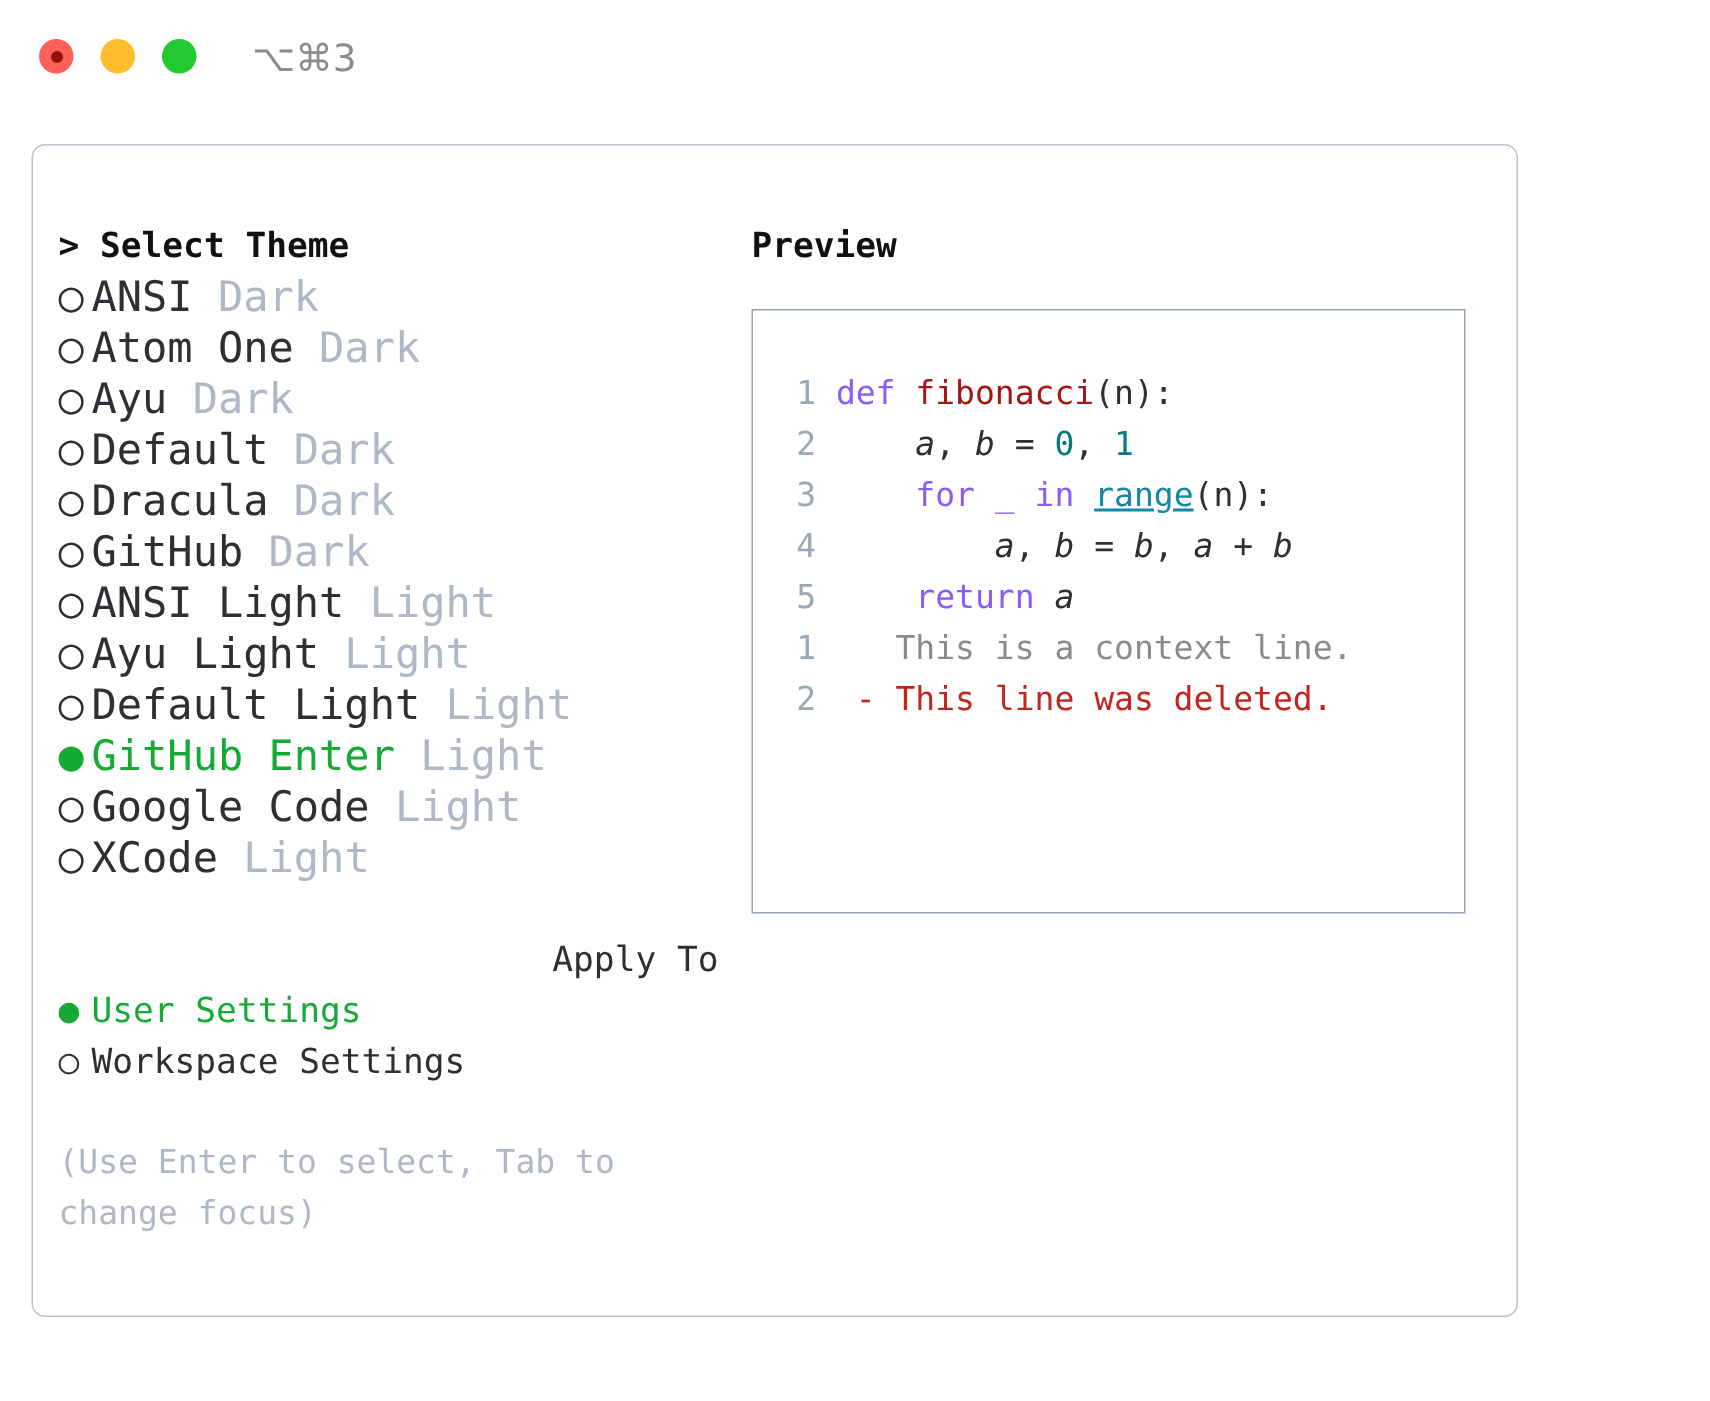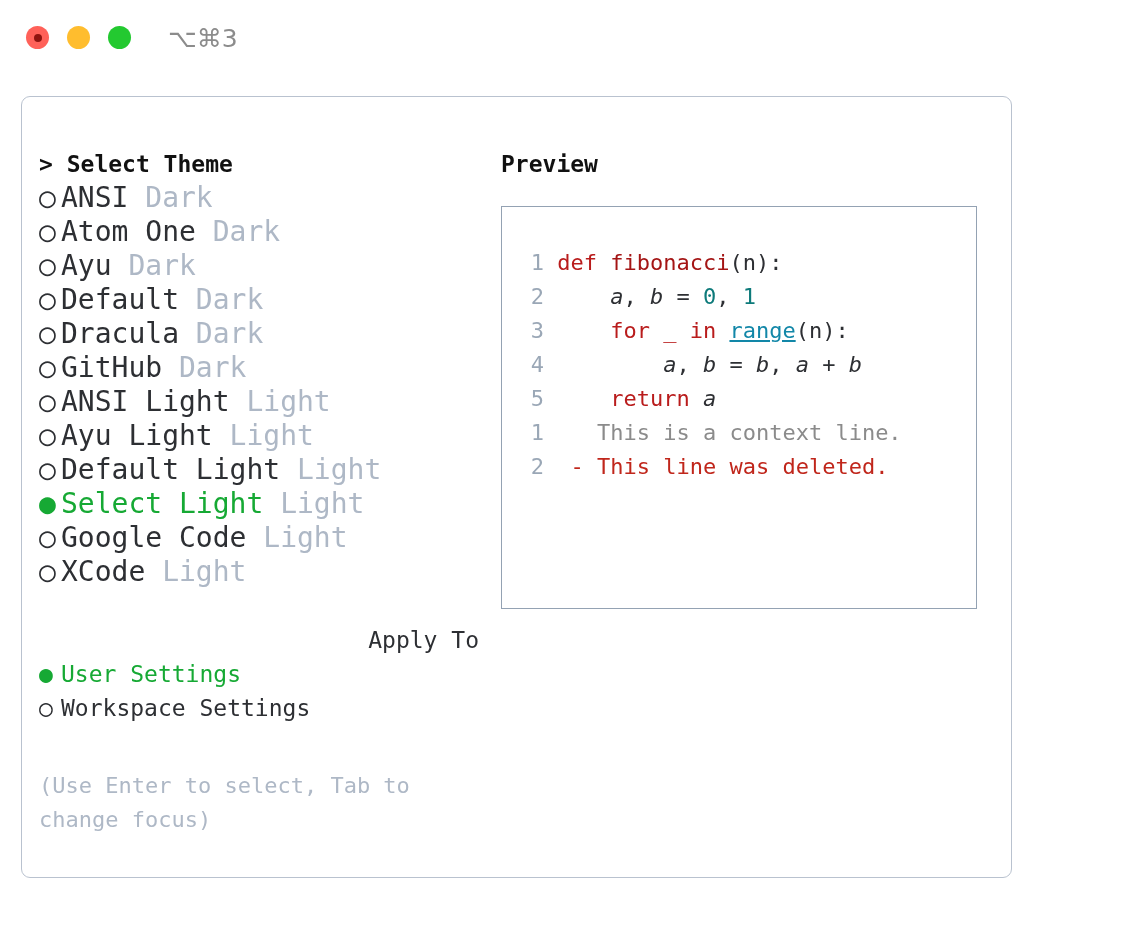--- a/index.html
+++ b/index.html
@@ -118,21 +118,21 @@
   }
   .apply-item {
     font-size: 23px;
     line-height: 34px;
     color: #2d2f33;
     white-space: pre;
   }
   .apply-item.selected { color: #16a934; }
 
   .hint {
-    margin-top: 44px;
+    margin-top: 34px;
     font-size: 22px;
     line-height: 34px;
     color: #aeb8c6;
     width: 400px;
   }
 
   
   .right-col {
     position: absolute;
     left: 479px; top: 50px;
@@ -159,21 +159,21 @@
     font-size: 22px;
     line-height: 34px;
     white-space: pre;
   }
   .ln {
     display: inline-block;
     width: 24px;
     text-align: right;
     color: #9aa7b6;
   }
-  .kw      { color: #b91c1c; }
+  .kw      { color: #8b5cf6; }
   .fn      { color: #a41515; }
   .builtin { color: #1287a8; text-decoration: underline; }
   .num     { color: #0d7a7a; }
   .var     { color: #2d2f33; font-style: italic; }
   .punct   { color: #2d2f33; }
 
   .diff {
     position: absolute;
     left: 18px; top: 209px;
     font-size: 22px;
@@ -205,21 +205,21 @@
       <div id="theme-items">
           <div class="theme-item"><span class="bullet">○</span><span>ANSI </span><span class="tag">Dark</span></div>
           <div class="theme-item"><span class="bullet">○</span><span>Atom One </span><span class="tag">Dark</span></div>
           <div class="theme-item"><span class="bullet">○</span><span>Ayu </span><span class="tag">Dark</span></div>
           <div class="theme-item"><span class="bullet">○</span><span>Default </span><span class="tag">Dark</span></div>
           <div class="theme-item"><span class="bullet">○</span><span>Dracula </span><span class="tag">Dark</span></div>
           <div class="theme-item"><span class="bullet">○</span><span>GitHub </span><span class="tag">Dark</span></div>
           <div class="theme-item"><span class="bullet">○</span><span>ANSI Light </span><span class="tag">Light</span></div>
           <div class="theme-item"><span class="bullet">○</span><span>Ayu Light </span><span class="tag">Light</span></div>
           <div class="theme-item"><span class="bullet">○</span><span>Default Light </span><span class="tag">Light</span></div>
-          <div class="theme-item selected"><span class="bullet">●</span><span>Select Light </span><span class="tag">Light</span></div>
+          <div class="theme-item selected"><span class="bullet">●</span><span>GitHub Enter </span><span class="tag">Light</span></div>
           <div class="theme-item"><span class="bullet">○</span><span>Google Code </span><span class="tag">Light</span></div>
           <div class="theme-item"><span class="bullet">○</span><span>XCode </span><span class="tag">Light</span></div>
         </div>
 
       <div class="section-gap"></div>
 
       <div class="apply-title">Apply To</div>
       <div id="apply-items">
           <div class="apply-item selected"><span class="bullet">●</span><span>User Settings</span></div>
           <div class="apply-item"><span class="bullet">○</span><span>Workspace Settings</span></div>

